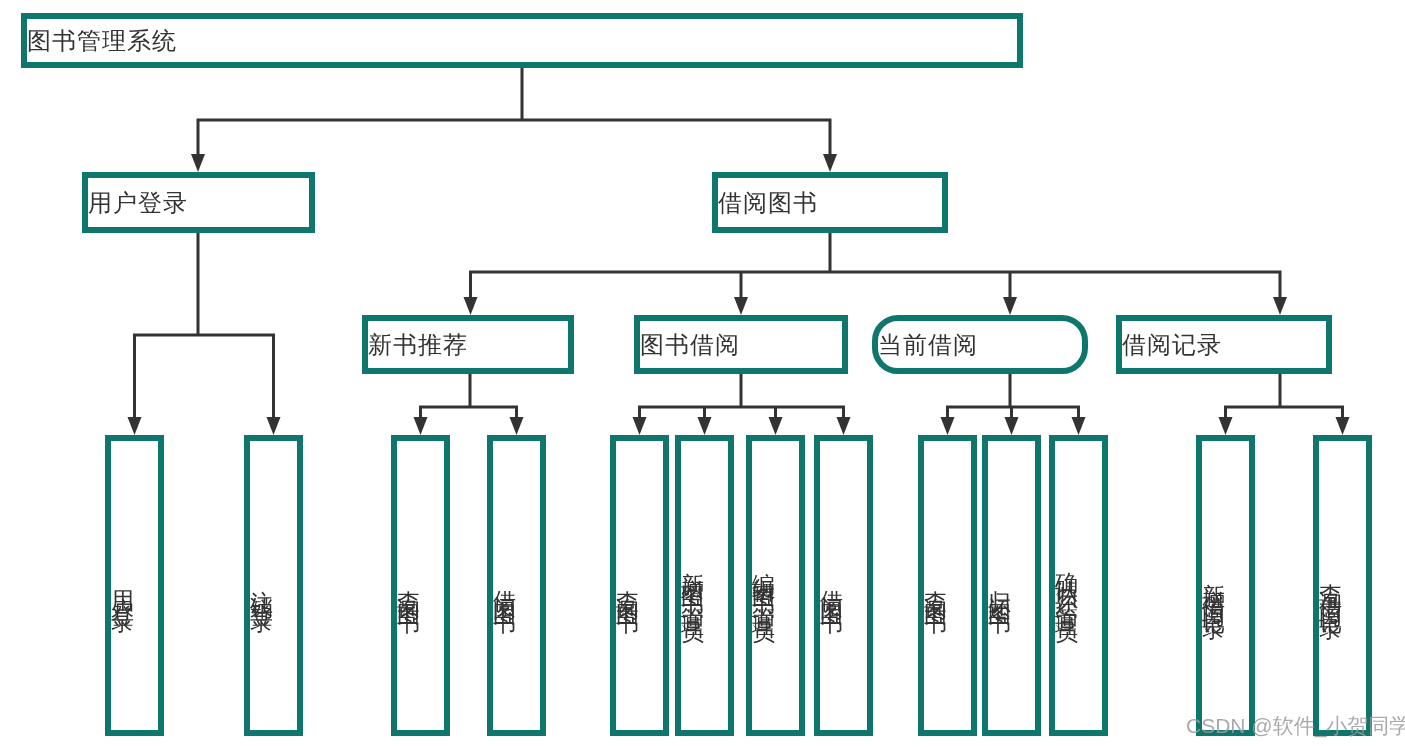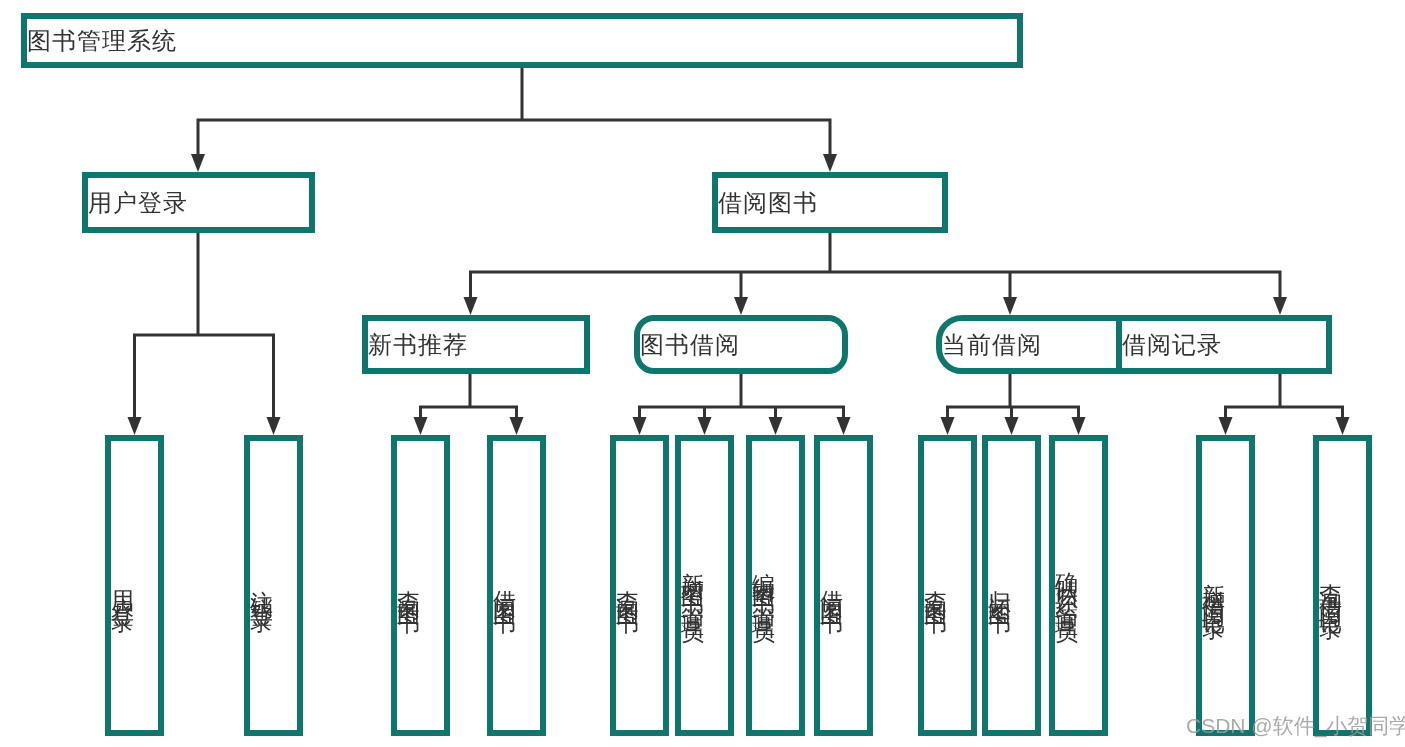--- a/index.html
+++ b/index.html
@@ -112,27 +112,27 @@
     <span>图书管理系统</span>
   </div>
 
   <div class="box hnode" style="left:82px; top:172px; width:233px; height:61px;">
     <span>用户登录</span>
   </div>
   <div class="box hnode" style="left:712px; top:172px; width:236px; height:61px;">
     <span>借阅图书</span>
   </div>
 
-  <div class="box hnode" style="left:362px; top:315px; width:228px; height:59px;">
+  <div class="box hnode" style="left:362px; top:315px; width:212px; height:59px;">
     <span>新书推荐</span>
   </div>
-  <div class="box hnode" style="left:634px; top:315px; width:214px; height:59px;border-radius:20px;">
+  <div class="box hnode" style="left:634px; top:315px; width:214px; height:59px;">
     <span>图书借阅</span>
   </div>
-  <div class="box hnode" style="left:936px; top:315px; width:216px; height:59px;border-radius:26px;">
+  <div class="box hnode" style="left:872px; top:315px; width:216px; height:59px;border-radius:26px;">
     <span>当前借阅</span>
   </div>
   <div class="box hnode" style="left:1116px; top:315px; width:216px; height:59px;">
     <span>借阅记录</span>
   </div>
 
   <div class="box leaf" style="left:105px;">
     <span>用户登录</span>
   </div>
   <div class="box leaf" style="left:244px;">

